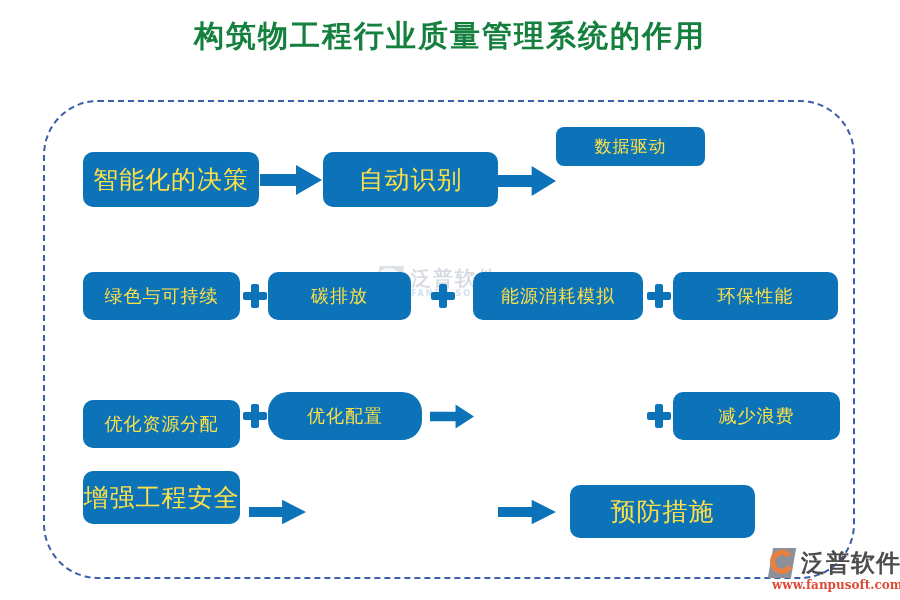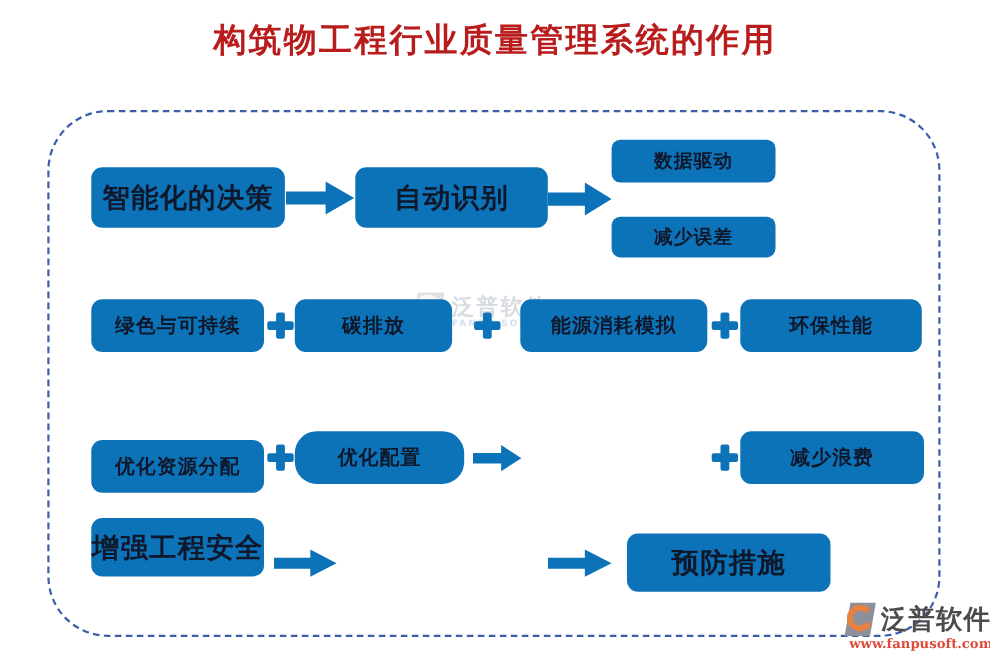--- a/index.html
+++ b/index.html
@@ -3,30 +3,30 @@
 <meta charset="utf-8">
 <style>
   html,body{margin:0;padding:0;background:#ffffff;}
   #stage{
     position:relative;width:900px;height:600px;background:#ffffff;overflow:hidden;
     font-family:"DejaVu Sans","Liberation Sans",sans-serif;
   }
   .title{
     position:absolute;left:0;top:16px;width:100%;text-align:center;
     font-family:"DejaVu Serif","Liberation Serif",serif;
-    font-size:30px;font-weight:600;color:#b91c1c;letter-spacing:2px;
+    font-size:30px;font-weight:600;color:#15803d;letter-spacing:2px;
   }
   .frame{
     position:absolute;left:43px;top:100px;width:808px;height:475px;
     border:2px dashed #3c5da8;border-radius:55px;z-index:0;
   }
   .bbox{
-    position:absolute;background:#0d73b9;border-radius:10px;color:#0f172a;
+    position:absolute;background:#0d73b9;border-radius:10px;color:#fde047;
     display:flex;align-items:center;justify-content:center;
-    font-weight:bold;z-index:2;letter-spacing:1px;
+    font-weight:normal;z-index:2;letter-spacing:1px;
   }
   .f20{font-size:25px;} .f18{font-size:18px;} .f17{font-size:17px;}
   .arrow{position:absolute;z-index:2;}
   .plus{position:absolute;width:24px;height:24px;z-index:2;}
   .plus::before{content:"";position:absolute;left:0;top:8px;width:24px;height:8px;background:#0d73b9;border-radius:2px;}
   .plus::after{content:"";position:absolute;left:8px;top:0;width:8px;height:24px;background:#0d73b9;border-radius:2px;}
   .watermark{
     position:absolute;left:372px;top:263px;z-index:1;display:flex;align-items:center;gap:5px;opacity:0.55;
   }
   .watermark .wm-text{color:#b9c0cb;font-size:20px;font-weight:bold;letter-spacing:2px;line-height:1.1;}
@@ -64,21 +64,20 @@
 
   <div class="bbox f20" style="left:83px;top:152px;width:176px;height:55px;">智能化的决策</div>
   <svg class="arrow" style="left:260px;top:163px;" width="62" height="34" viewBox="0 0 62 34" preserveAspectRatio="none">
       <polygon points="0,11 36,11 36,2 62,17 36,32 36,23 0,23" fill="#0d73b9"></polygon>
     </svg>
   <div class="bbox f20" style="left:323px;top:152px;width:175px;height:55px;">自动识别</div>
   <svg class="arrow" style="left:498px;top:164px;" width="58" height="34" viewBox="0 0 62 34" preserveAspectRatio="none">
       <polygon points="0,11 36,11 36,2 62,17 36,32 36,23 0,23" fill="#0d73b9"></polygon>
     </svg>
   <div class="bbox f17" style="left:556px;top:127px;width:149px;height:39px;border-radius:8px;">数据驱动</div>
-  <div class="bbox f17" style="left:556px;top:197px;width:149px;height:37px;border-radius:8px;">减少误差</div>
 
   <div class="bbox f18" style="left:83px;top:272px;width:157px;height:48px;">绿色与可持续</div>
   <div class="plus" style="left:243px;top:284px;"></div>
   <div class="bbox f18" style="left:268px;top:272px;width:143px;height:48px;">碳排放</div>
   <div class="plus" style="left:431px;top:284px;"></div>
   <div class="bbox f18" style="left:473px;top:272px;width:170px;height:48px;">能源消耗模拟</div>
   <div class="plus" style="left:647px;top:284px;"></div>
   <div class="bbox f18" style="left:673px;top:272px;width:165px;height:48px;">环保性能</div>
 
   <div class="bbox f18" style="left:83px;top:400px;width:157px;height:48px;">优化资源分配</div>

